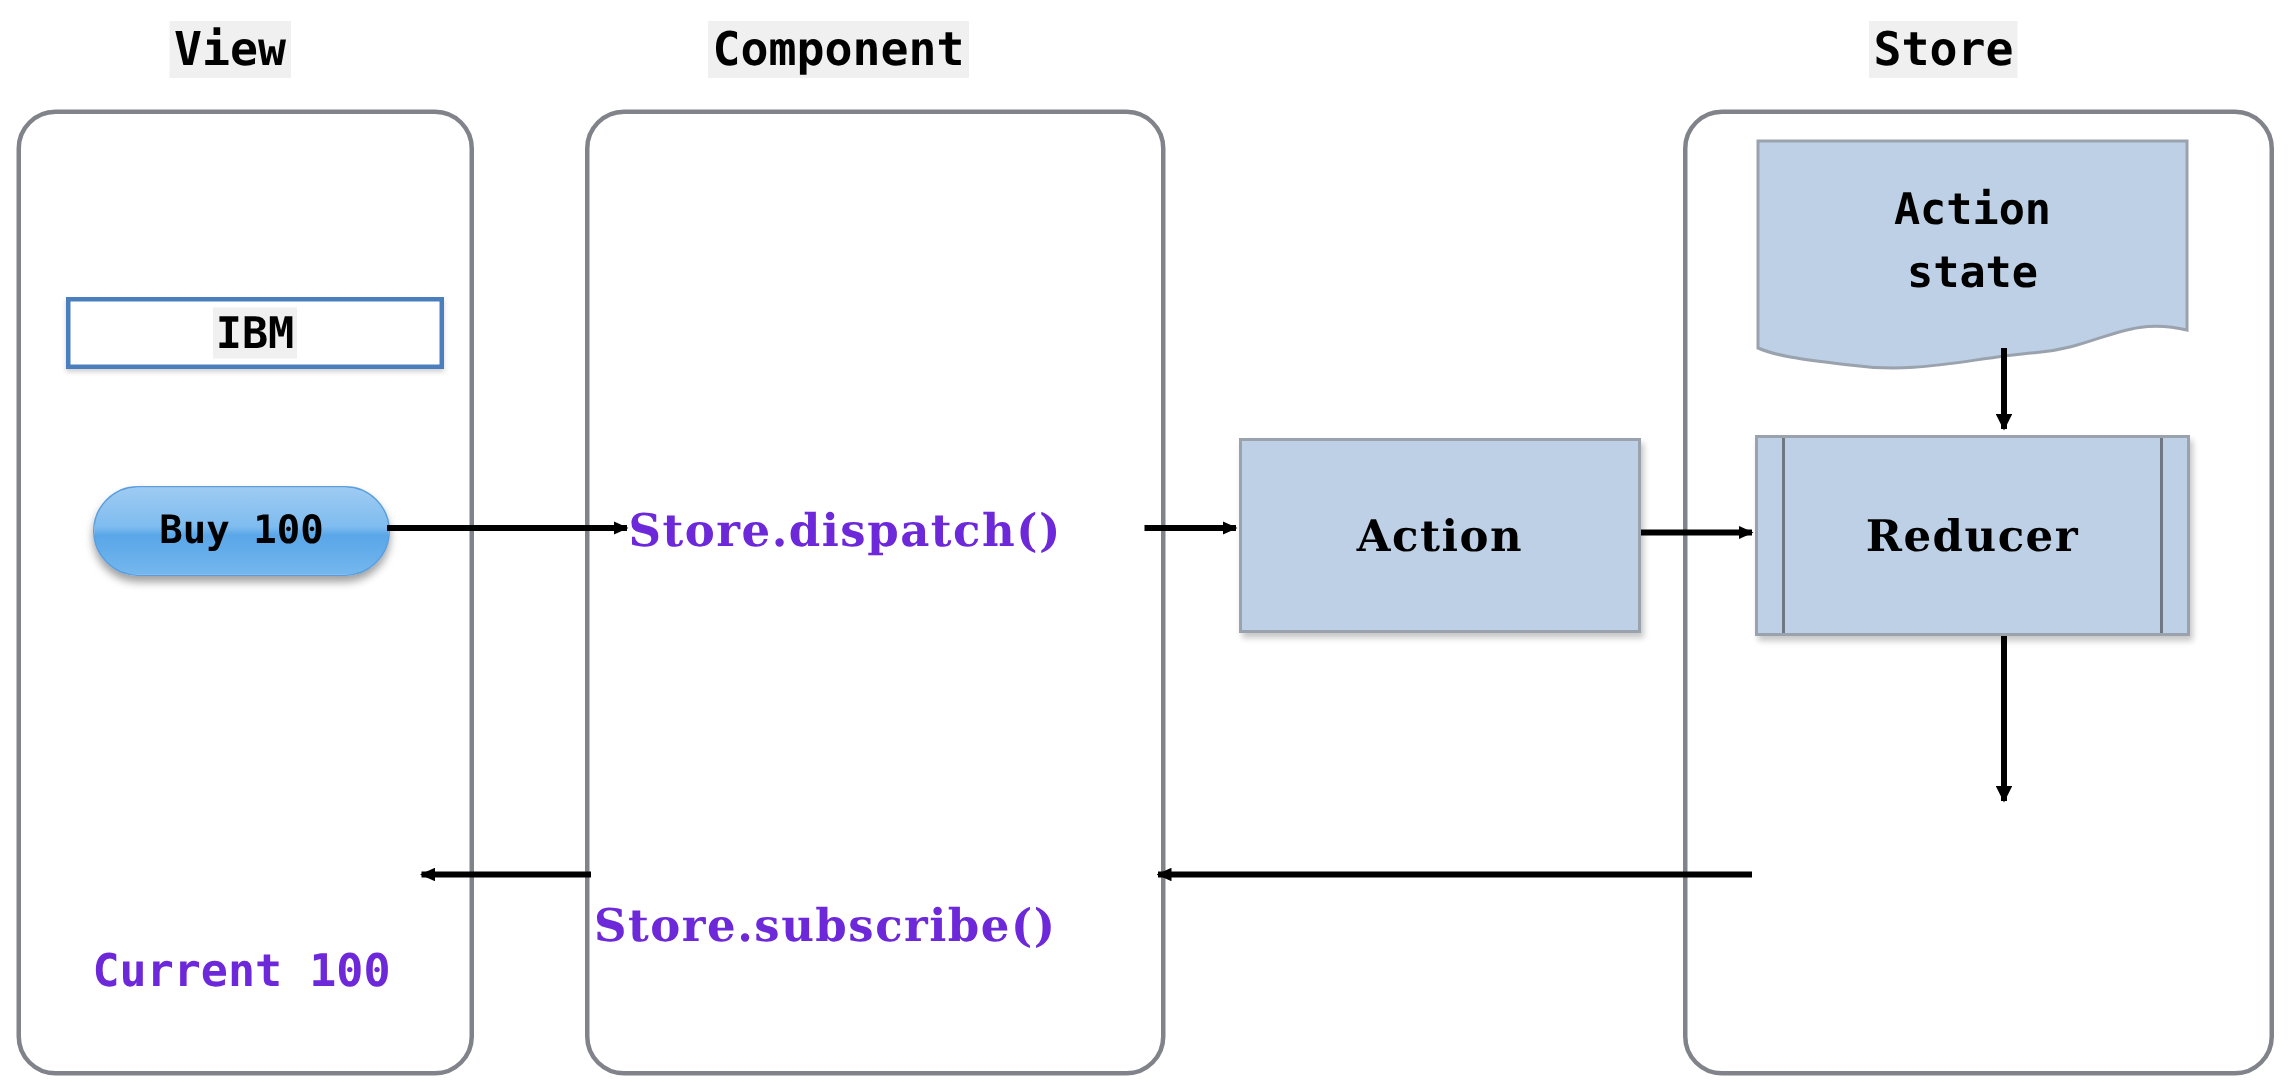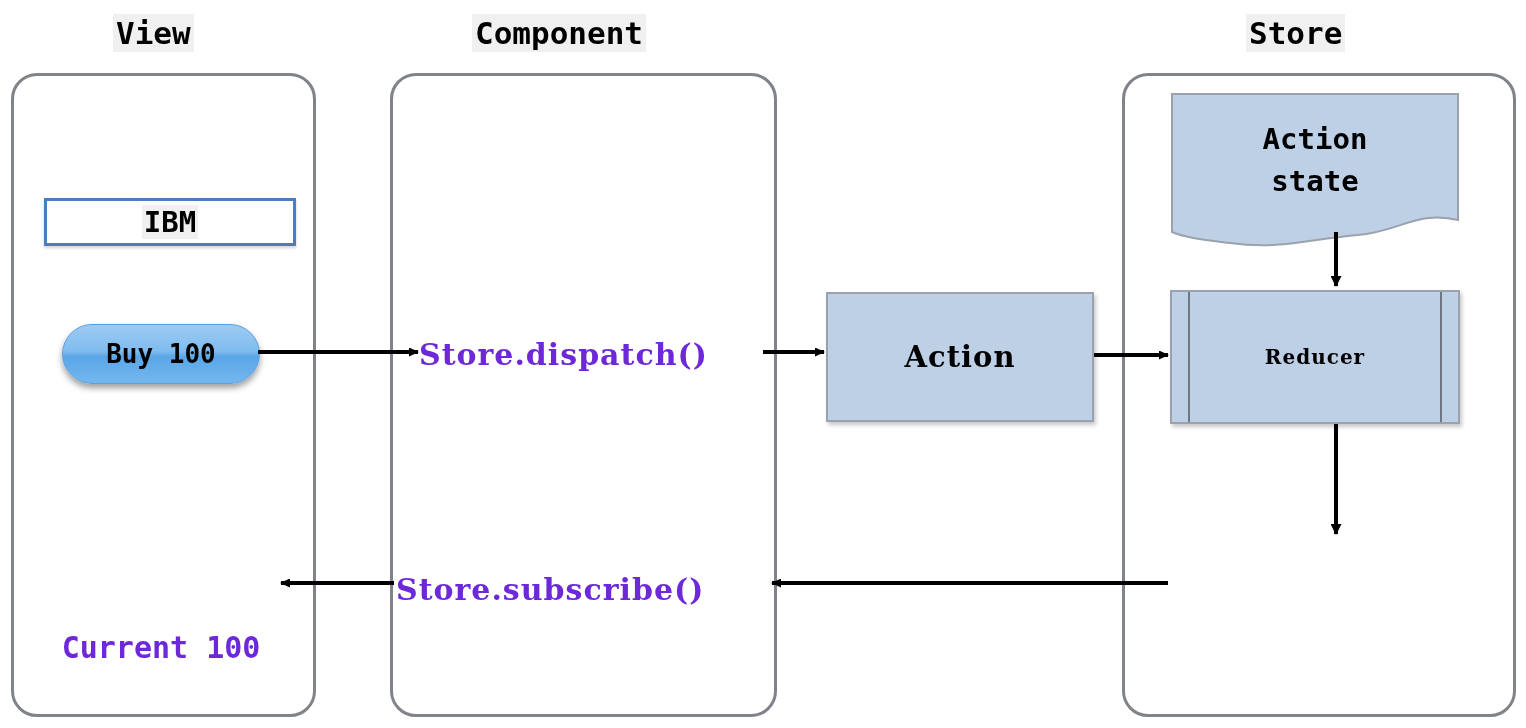--- a/index.html
+++ b/index.html
@@ -136,21 +136,21 @@
     top: 0;
     bottom: 0;
     width: 0;
     border-left: 2px solid #6f7782;
   }
   .reducer-box::before { left: 16px; }
   .reducer-box::after  { right: 16px; }
   .reducer-box .txt {
     font-family: "DejaVu Serif", serif;
     font-weight: bold;
-    font-size: 20px;
+    font-size: 29px;
     color: #000;
     letter-spacing: 1px;
     white-space: pre;
     position: relative;
     z-index: 2;
   }
 
   
   .doc-shape {
     position: absolute;
@@ -204,21 +204,21 @@
     <span class="txt">Buy 100</span>
   </div>
 
   <div class="dlabel" style="left:26px; top:538px; width:270px;">
     <div>Current 100</div>
     
   </div>
 
   <div class="dlabel mono-serif" style="left:419px; top:333px; width:350px; text-align:left;">Store.dispatch()</div>
 
-  <div class="dlabel mono-serif" style="left:396px; top:568px; width:370px; text-align:left;">Store.subscribe()</div>
+  <div class="dlabel mono-serif" style="left:396px; top:596px; width:370px; text-align:left;">Store.subscribe()</div>
 
   <div class="action-box" style="left:826px; top:292px; width:268px; height:130px;">
     <span class="txt">Action</span>
   </div>
 
   <div class="doc-shape" style="left:1170px; top:92px; width:290px; height:155px;">
     <svg width="290" height="155" viewBox="0 0 290 155" aria-hidden="true">
       <path d="M2,2 L288,2 L288,128
                C248,118 228,140 188,143
                C140,147 110,158 60,151

